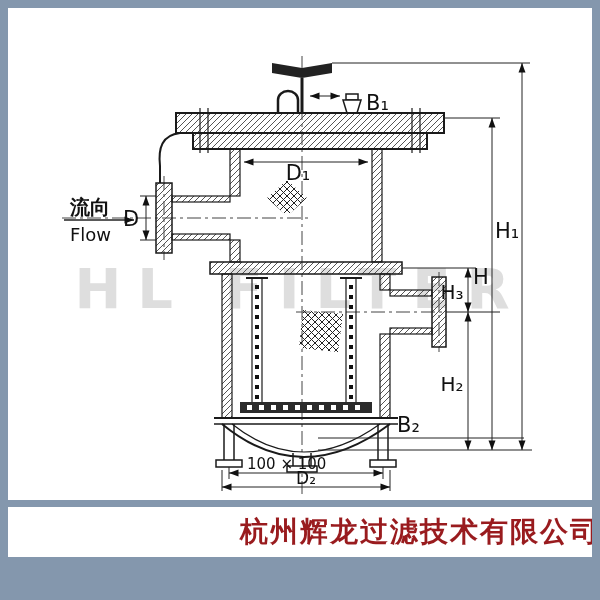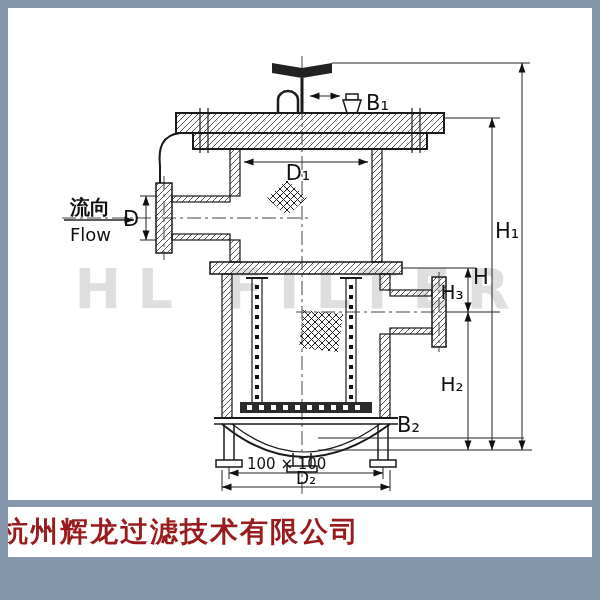--- a/index.html
+++ b/index.html
@@ -9,21 +9,21 @@
     position:absolute;top:256px;left:0;right:0;z-index:1;
     text-align:center;font-size:56px;font-weight:bold;letter-spacing:16px;
     color:#c9c9c9;opacity:.6;white-space:nowrap;
     font-family:"DejaVu Sans",sans-serif;
   }
   svg.drawing{position:absolute;top:0;left:0;z-index:2;}
   svg.drawing text{font-family:"DejaVu Sans",sans-serif;fill:#111;}
   .footer-sep{position:absolute;left:0;right:0;top:500px;height:7px;background:#8497ad;z-index:10;}
   .company-bar{
     position:absolute;left:0;right:0;top:507px;height:49px;background:#fff;
-    display:flex;align-items:center;justify-content:flex-start;z-index:10;
+    display:flex;align-items:center;justify-content:flex-end;z-index:10;
   }
   .company-bar span{
     font-size:28px;font-weight:bold;color:#991b1e;letter-spacing:2px;
     font-family:"Liberation Sans",sans-serif;
   }
   .footer-band{position:absolute;left:0;right:0;top:557px;height:43px;background:#8497ad;z-index:10;}
   .frame{position:absolute;inset:0;border:8px solid #8497ad;box-sizing:border-box;pointer-events:none;z-index:50;}
 </style>
 </head>
 <body>

